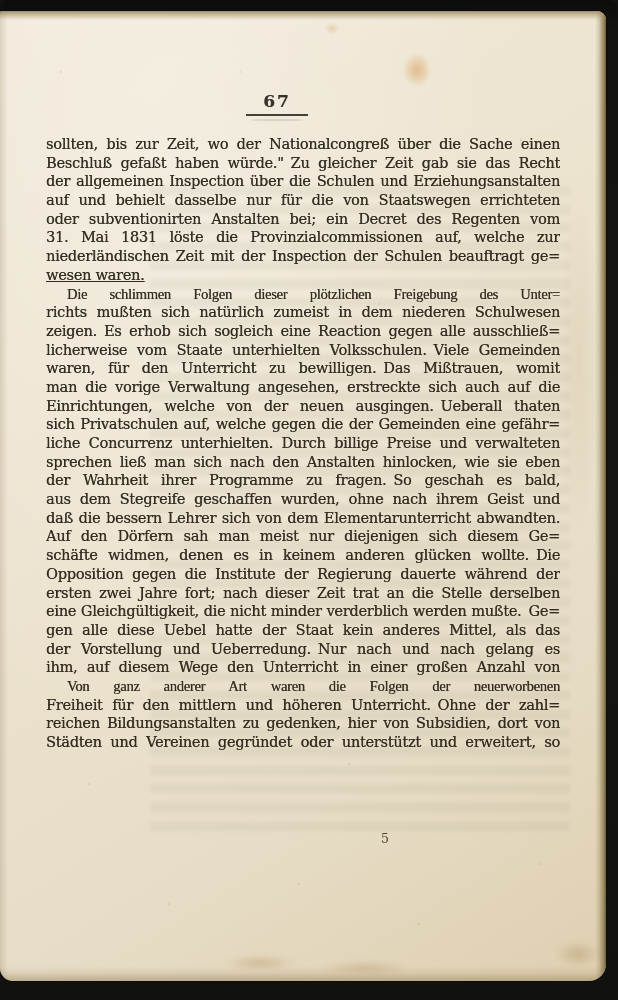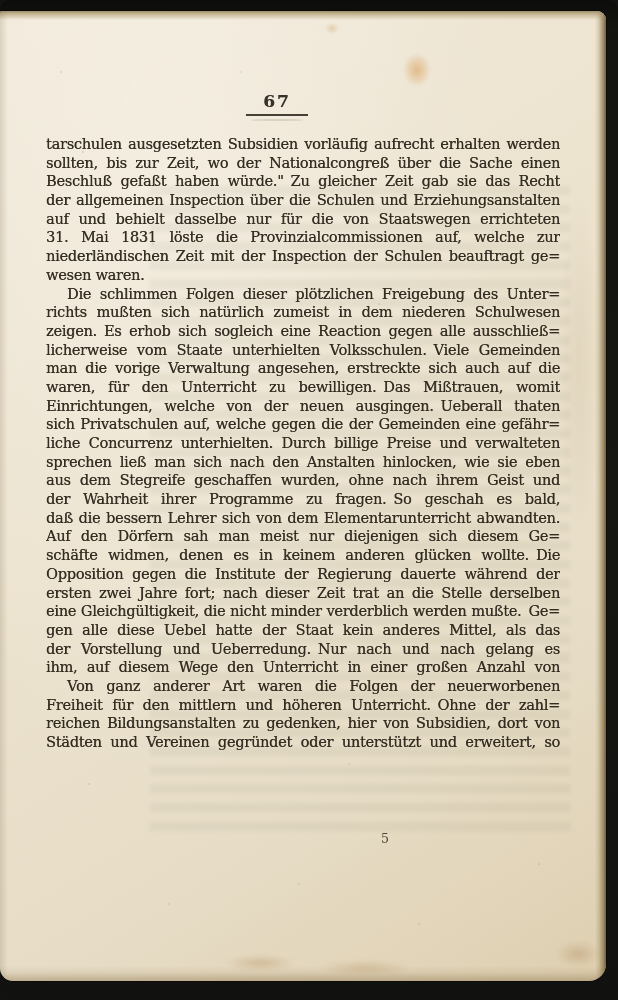--- a/index.html
+++ b/index.html
@@ -56,22 +56,22 @@
   
   .page-header{position:absolute;left:46px;top:80px;width:462px;text-align:center;}
   .page-num{font-size:17px;font-weight:bold;letter-spacing:2px;color:#36312a;
       text-shadow:0.3px 0 0 rgba(54,49,42,0.6);}
   .page-rule{width:62px;height:2px;background:#454036;margin:3px auto 0 auto;}
   .page-rule-ghost{width:52px;height:2px;background:rgba(125,115,95,0.20);margin:3px auto 0 auto;border-radius:50%;filter:blur(0.5px);}
   .text-block{position:absolute;left:46px;top:124px;width:514px;}
   .line{height:18.7px;line-height:18.7px;font-size:14.5px;letter-spacing:-0.25px;
       color:#332c21;text-align:justify;text-align-last:justify;overflow:hidden;
       text-shadow:0.3px 0 0 rgba(51,44,33,0.75);}
-  .line.nojust{text-align-last:left;}
-  .line.indent{text-indent:21px;}
+  .line.nojust{text-align-last:left;text-decoration:underline;}
+  .line.indent{text-indent:21px;font-family:Liberation Serif, serif;}
   .signature{position:absolute;left:350px;top:820px;width:70px;text-align:center;
       font-size:12.5px;color:#4d463a;}
 </style>
 </head>
 <body>
 
 <div class="scene">
   <div class="page-sheet">
     <div class="showthrough"></div>
     <div class="top-edge"></div>
@@ -86,40 +86,40 @@
     <div class="fox b3"></div>
     <div class="specks"></div>
 
     <div class="page-header">
       <div class="page-num">67</div>
       <div class="page-rule"></div>
       <div class="page-rule-ghost"></div>
     </div>
 
     <div class="text-block">
-        <div class="line">tarschulen ausgesetzten Subsidien vorläufig aufrecht erhalten werden</div>
         <div class="line">sollten, bis zur Zeit, wo der Nationalcongreß über die Sache einen</div>
         <div class="line">Beschluß gefaßt haben würde." Zu gleicher Zeit gab sie das Recht</div>
         <div class="line">der allgemeinen Inspection über die Schulen und Erziehungsanstalten</div>
         <div class="line">auf und behielt dasselbe nur für die von Staatswegen errichteten</div>
+        <div class="line">oder subventionirten Anstalten bei; ein Decret des Regenten vom</div>
         <div class="line">31. Mai 1831 löste die Provinzialcommissionen auf, welche zur</div>
         <div class="line">niederländischen Zeit mit der Inspection der Schulen beauftragt ge=</div>
         <div class="line nojust">wesen waren.</div>
         <div class="line indent">Die schlimmen Folgen dieser plötzlichen Freigebung des Unter=</div>
         <div class="line">richts mußten sich natürlich zumeist in dem niederen Schulwesen</div>
         <div class="line">zeigen. Es erhob sich sogleich eine Reaction gegen alle ausschließ=</div>
         <div class="line">licherweise vom Staate unterhielten Volksschulen. Viele Gemeinden</div>
+        <div class="line">waren, für den Unterricht zu bewilligen. Das Mißtrauen, womit</div>
         <div class="line">man die vorige Verwaltung angesehen, erstreckte sich auch auf die</div>
-        <div class="line">waren, für den Unterricht zu bewilligen. Das Mißtrauen, womit</div>
         <div class="line">Einrichtungen, welche von der neuen ausgingen. Ueberall thaten</div>
         <div class="line">sich Privatschulen auf, welche gegen die der Gemeinden eine gefähr=</div>
         <div class="line">liche Concurrenz unterhielten. Durch billige Preise und verwalteten Ver=</div>
         <div class="line">sprechen ließ man sich nach den Anstalten hinlocken, wie sie eben</div>
+        <div class="line">der Wahrheit ihrer Programme zu fragen. So geschah es bald,</div>
         <div class="line">aus dem Stegreife geschaffen wurden, ohne nach ihrem Geist und</div>
-        <div class="line">der Wahrheit ihrer Programme zu fragen. So geschah es bald,</div>
         <div class="line">daß die bessern Lehrer sich von dem Elementarunterricht abwandten.</div>
         <div class="line">Auf den Dörfern sah man meist nur diejenigen sich diesem Ge=</div>
         <div class="line">schäfte widmen, denen es in keinem anderen glücken wollte. Die</div>
         <div class="line">Opposition gegen die Institute der Regierung dauerte während der</div>
         <div class="line">ersten zwei Jahre fort; nach dieser Zeit trat an die Stelle derselben</div>
         <div class="line">eine Gleichgültigkeit, die nicht minder verderblich werden mußte. Ge=</div>
         <div class="line">gen alle diese Uebel hatte der Staat kein anderes Mittel, als das</div>
         <div class="line">der Vorstellung und Ueberredung. Nur nach und nach gelang es</div>
         <div class="line">ihm, auf diesem Wege den Unterricht in einer großen Anzahl von</div>
         <div class="line indent">Von ganz anderer Art waren die Folgen der neuerworbenen</div>

